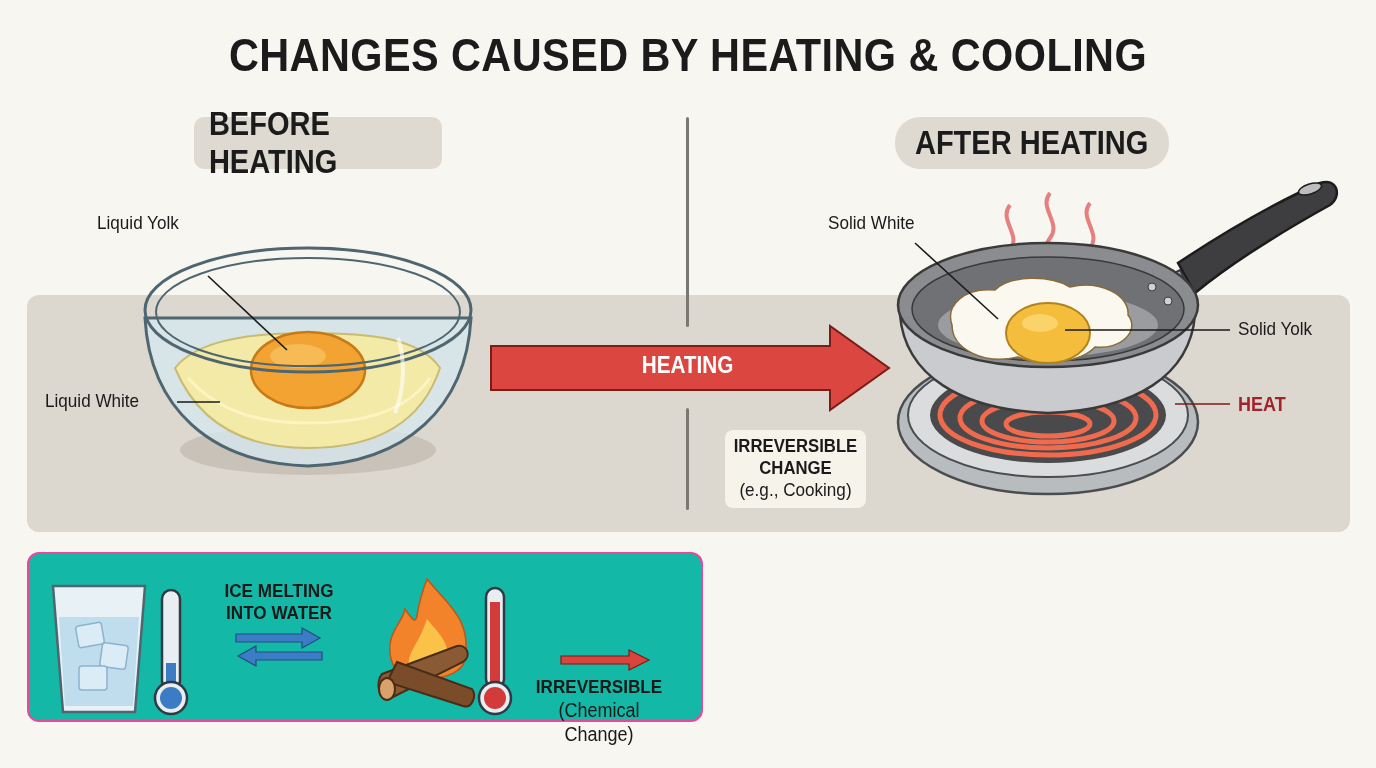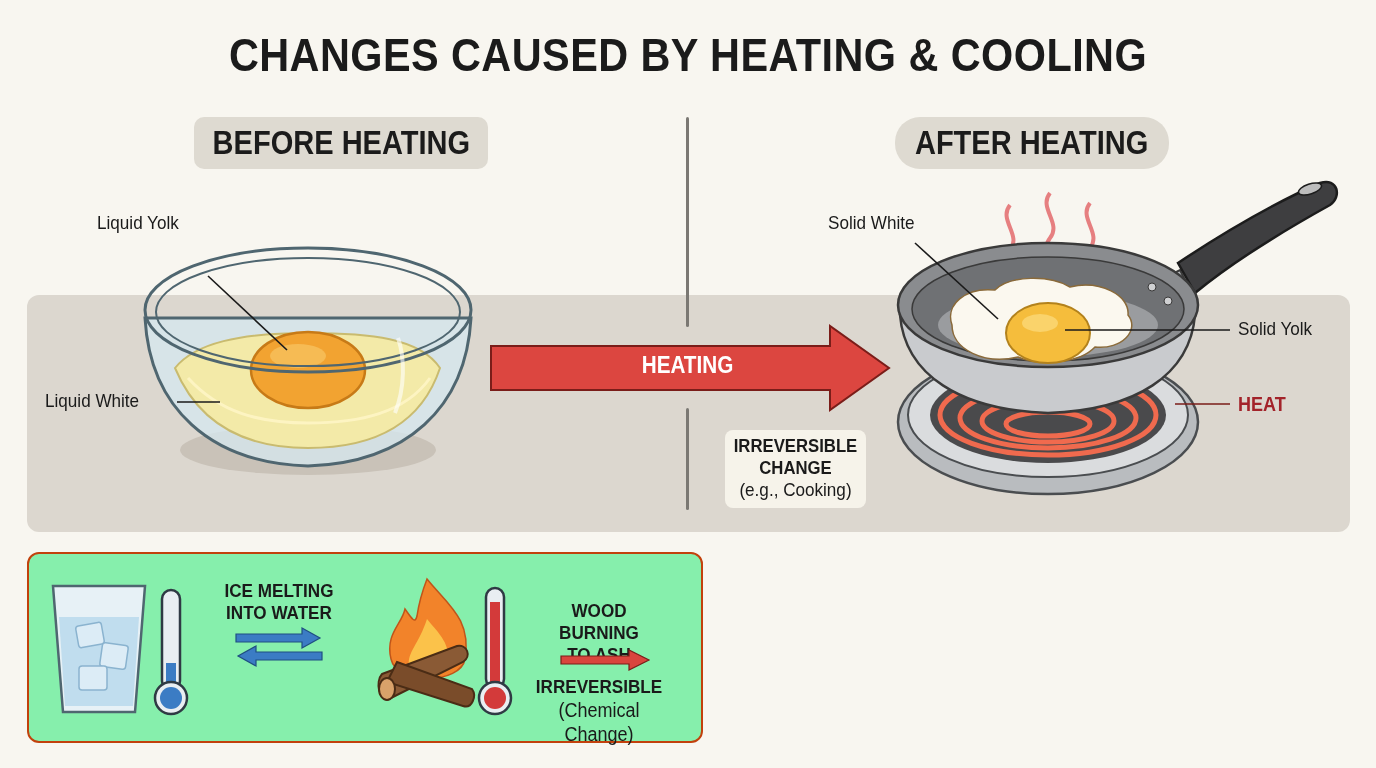--- a/index.html
+++ b/index.html
@@ -19,21 +19,21 @@
     .band {
       position: absolute; left: 27px; top: 295px; width: 1323px; height: 237px;
       background: #dcd7cf; border-radius: 12px;
     }
     .pill {
       position: absolute; background: #dedad1; border-radius: 10px;
       font-weight: bold; font-size: 33px; color: #1b1b1b;
       display: flex; align-items: center; justify-content: center;
     }
     .pill span { display: inline-block; transform: scaleX(0.88); }
-    .pill-before { left: 194px; top: 117px; width: 294px; height: 52px; }
+    .pill-before { left: 194px; top: 117px; width: 248px; height: 52px; }
     .pill-after { left: 895px; top: 117px; width: 274px; height: 52px; border-radius: 25px; }
     .divider { position: absolute; left: 686px; width: 3px; background: #7b7873; border-radius: 2px; }
     .div-top { top: 117px; height: 210px; }
     .div-bot { top: 408px; height: 102px; }
     .label {
       position: absolute; font-size: 19px; color: #1a1a1a; white-space: nowrap;
       transform: scaleX(0.9); transform-origin: left center;
     }
     .heat-label { color: #a3232a; font-weight: bold; font-size: 20px; }
     .arrow-text {
@@ -44,22 +44,22 @@
       color: #fff; font-weight: bold; font-size: 23px; transform: scaleX(0.9);
     }
     .irrev-box {
       position: absolute; left: 725px; top: 430px; width: 141px; height: 78px;
       background: #f6f3ea; border-radius: 8px; text-align: center;
       padding-top: 5px; line-height: 22px;
     }
     .irrev-box .b { font-weight: bold; font-size: 19px; display: block; transform: scaleX(0.88); }
     .irrev-box .n { font-size: 19px; display: block; transform: scaleX(0.9); }
     .examples {
-      position: absolute; left: 27px; top: 552px; width: 676px; height: 191px;
-      border: 2px solid #c2410c; border-radius: 12px; background: #86efac;
+      position: absolute; left: 27px; top: 552px; width: 676px; height: 170px;
+      border: 2px solid #ec4899; border-radius: 12px; background: #14b8a6;
     }
     .ex-text { position: absolute; text-align: center; }
     .ex-text .b { font-weight: bold; font-size: 19px; display: block; line-height: 22px; transform: scaleX(0.9); }
     .ex-text .n { font-size: 20px; display: block; line-height: 24px; transform: scaleX(0.9); }
     svg { position: absolute; overflow: visible; }
   </style>
 </head>
 <body>
 
 <div class="title">CHANGES CAUSED BY HEATING &amp; COOLING</div>
@@ -171,24 +171,20 @@
     <path d="M20,88 L95,115 C100,122 95,135 86,132 L10,108 Z" fill="#7a4c2a" stroke="#4a2c15" stroke-width="2"></path>
     <ellipse cx="10" cy="115" rx="8" ry="11" fill="#d9a26a" stroke="#4a2c15" stroke-width="2"></ellipse>
   </svg>
 
   <svg style="left:448px;top:32px;" width="36" height="132" viewBox="0 0 36 132">
     <rect x="9" y="2" width="18" height="100" rx="9" fill="#e9eef2" stroke="#2f3a44" stroke-width="2.5"></rect>
     <rect x="13" y="16" width="10" height="90" fill="#d33a3a"></rect>
     <circle cx="18" cy="112" r="16" fill="#e9eef2" stroke="#2f3a44" stroke-width="2.5"></circle>
     <circle cx="18" cy="112" r="11" fill="#d33a3a"></circle>
   </svg>
-  <div class="ex-text" style="left:495px;top:46px;width:150px;">
-    <span class="b">WOOD BURNING</span>
-    <span class="b">TO ASH</span>
-  </div>
   <svg style="left:530px;top:94px;" width="92" height="24" viewBox="0 0 92 24">
     <path d="M2,8 L70,8 L70,2 L90,12 L70,22 L70,16 L2,16 Z" fill="#d9453d" stroke="#7a1d19" stroke-width="1.2"></path>
   </svg>
   <div class="ex-text" style="left:490px;top:122px;width:160px;">
     <span class="b">IRREVERSIBLE</span>
     <span class="n">(Chemical Change)</span>
   </div>
 </div>
 
 </body></html>

